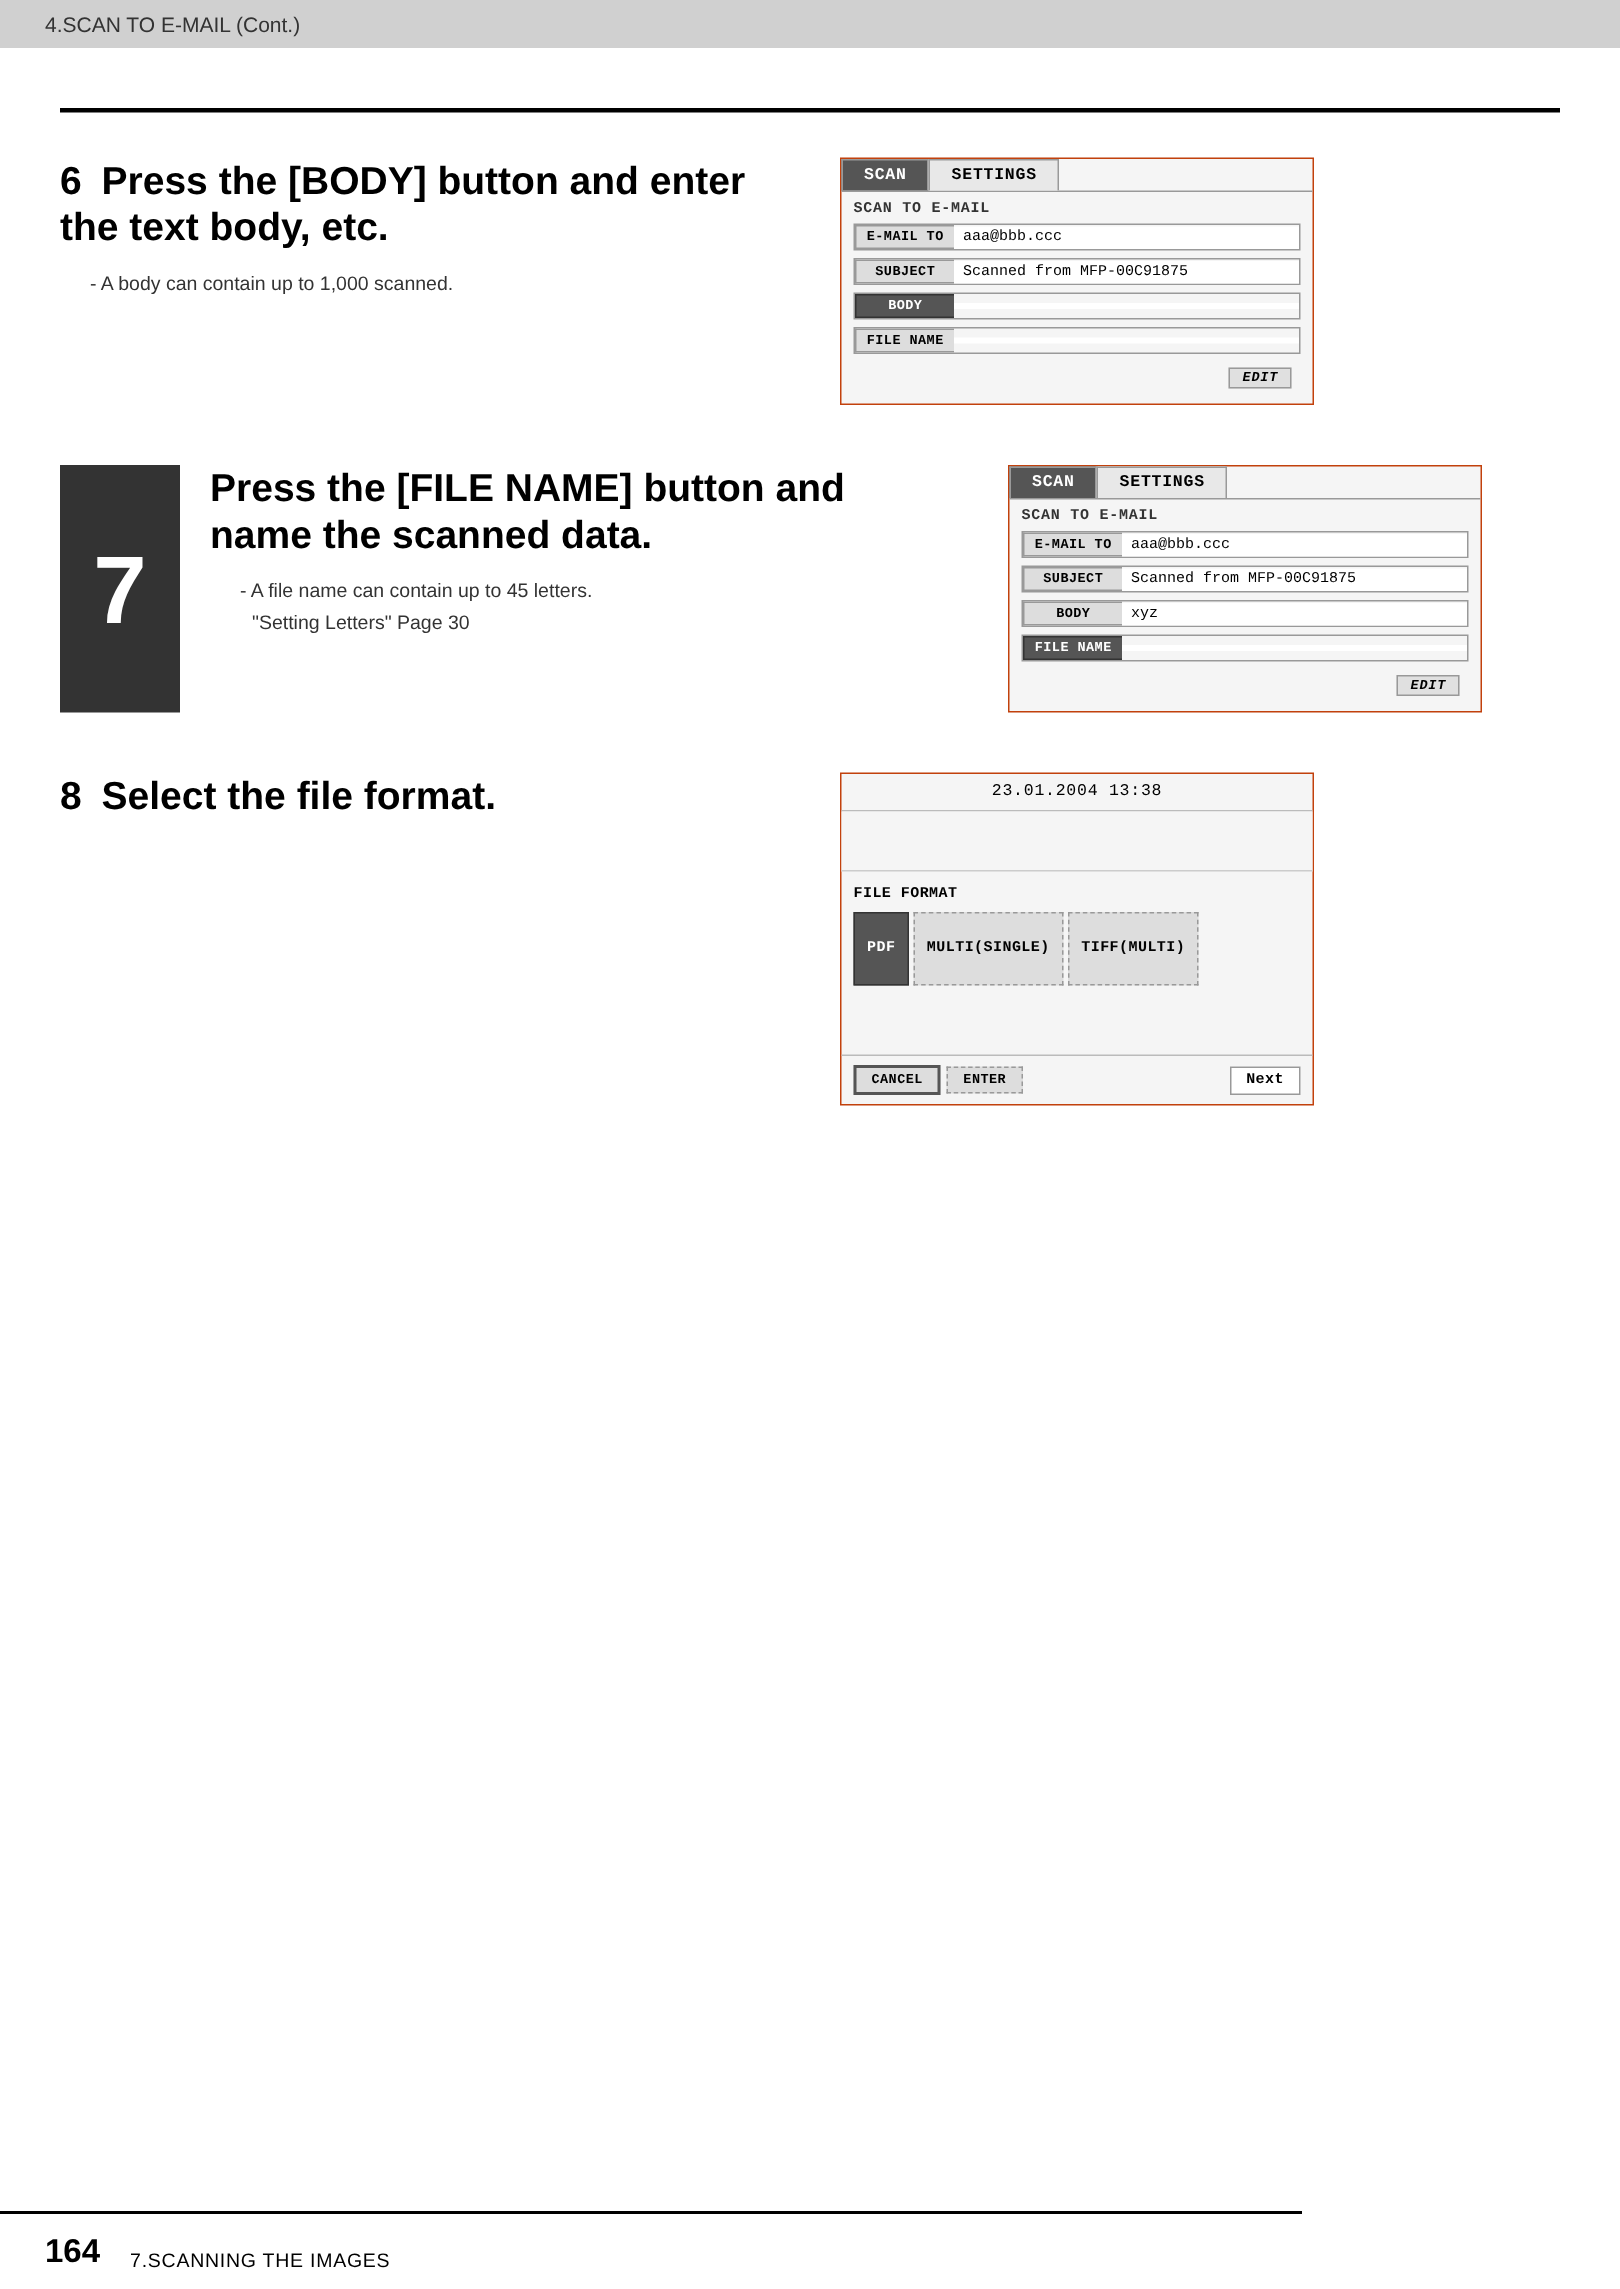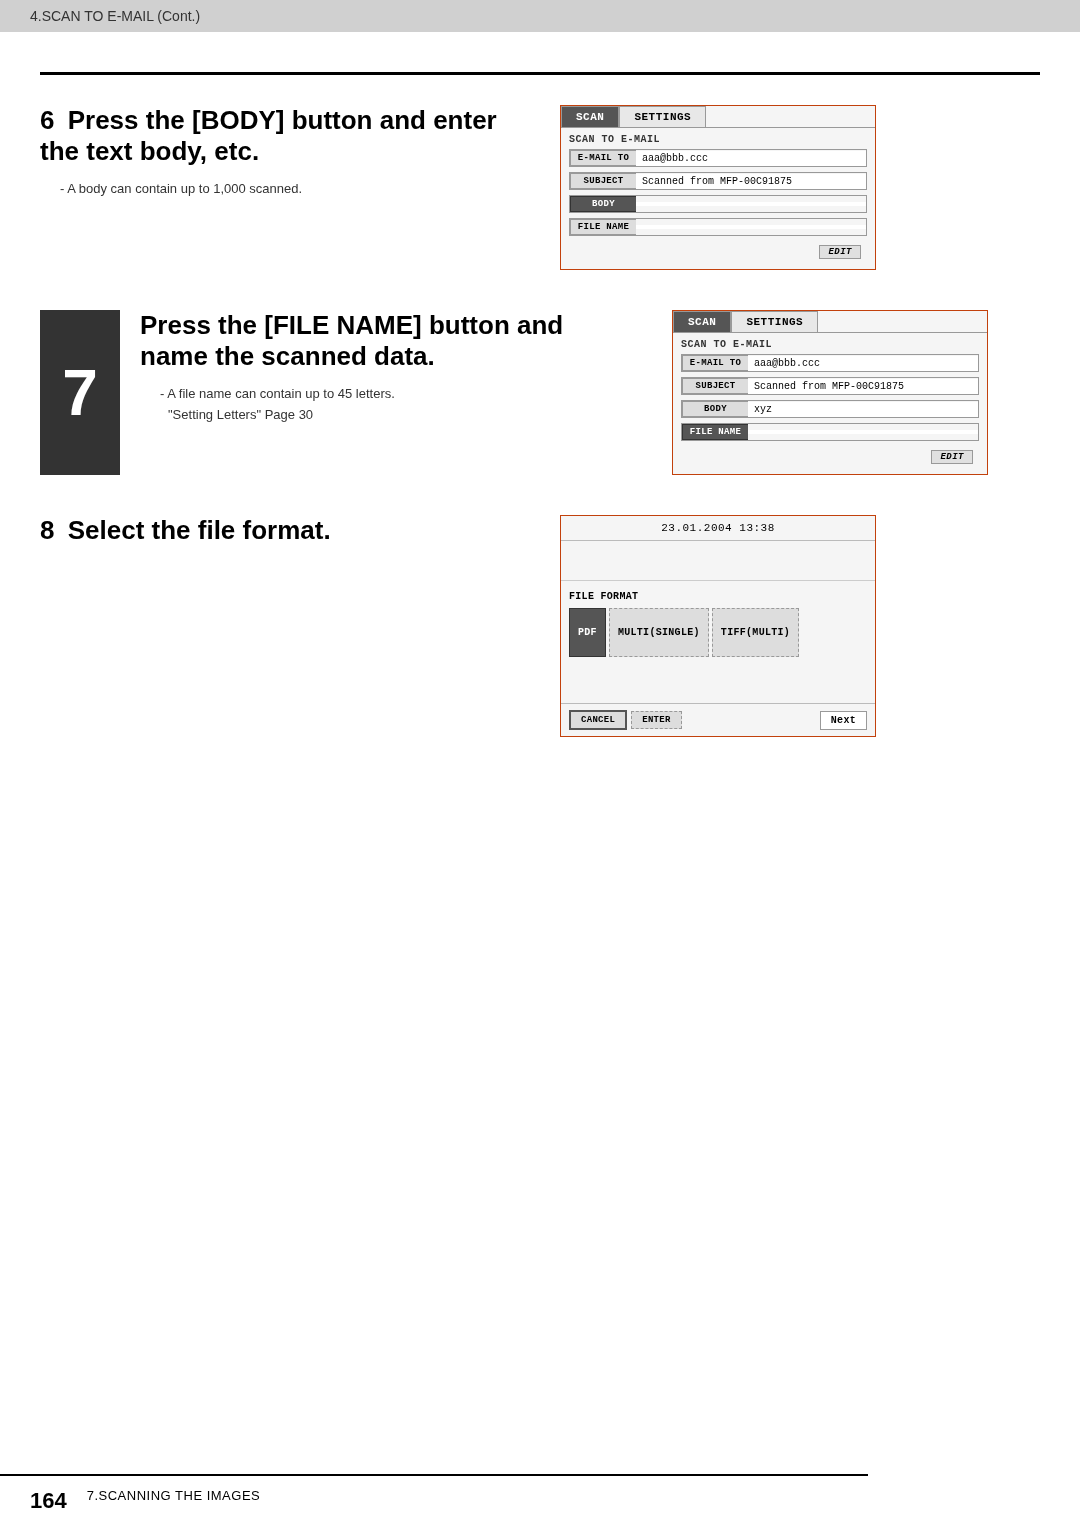--- a/index.html
+++ b/index.html
@@ -299,21 +299,21 @@
       font-size: 10px;
     }
 
     
     .footer {
       position: fixed;
       bottom: 0;
       left: 0;
       width: 868px;
       display: flex;
-      align-items: flex-start;
+      align-items: flex-end;
       padding: 12px 30px;
       border-top: 2px solid #000;
       background: #fff;
     }
 
     .footer-page-num {
       font-size: 22px;
       font-weight: bold;
       margin-right: 20px;
     }

